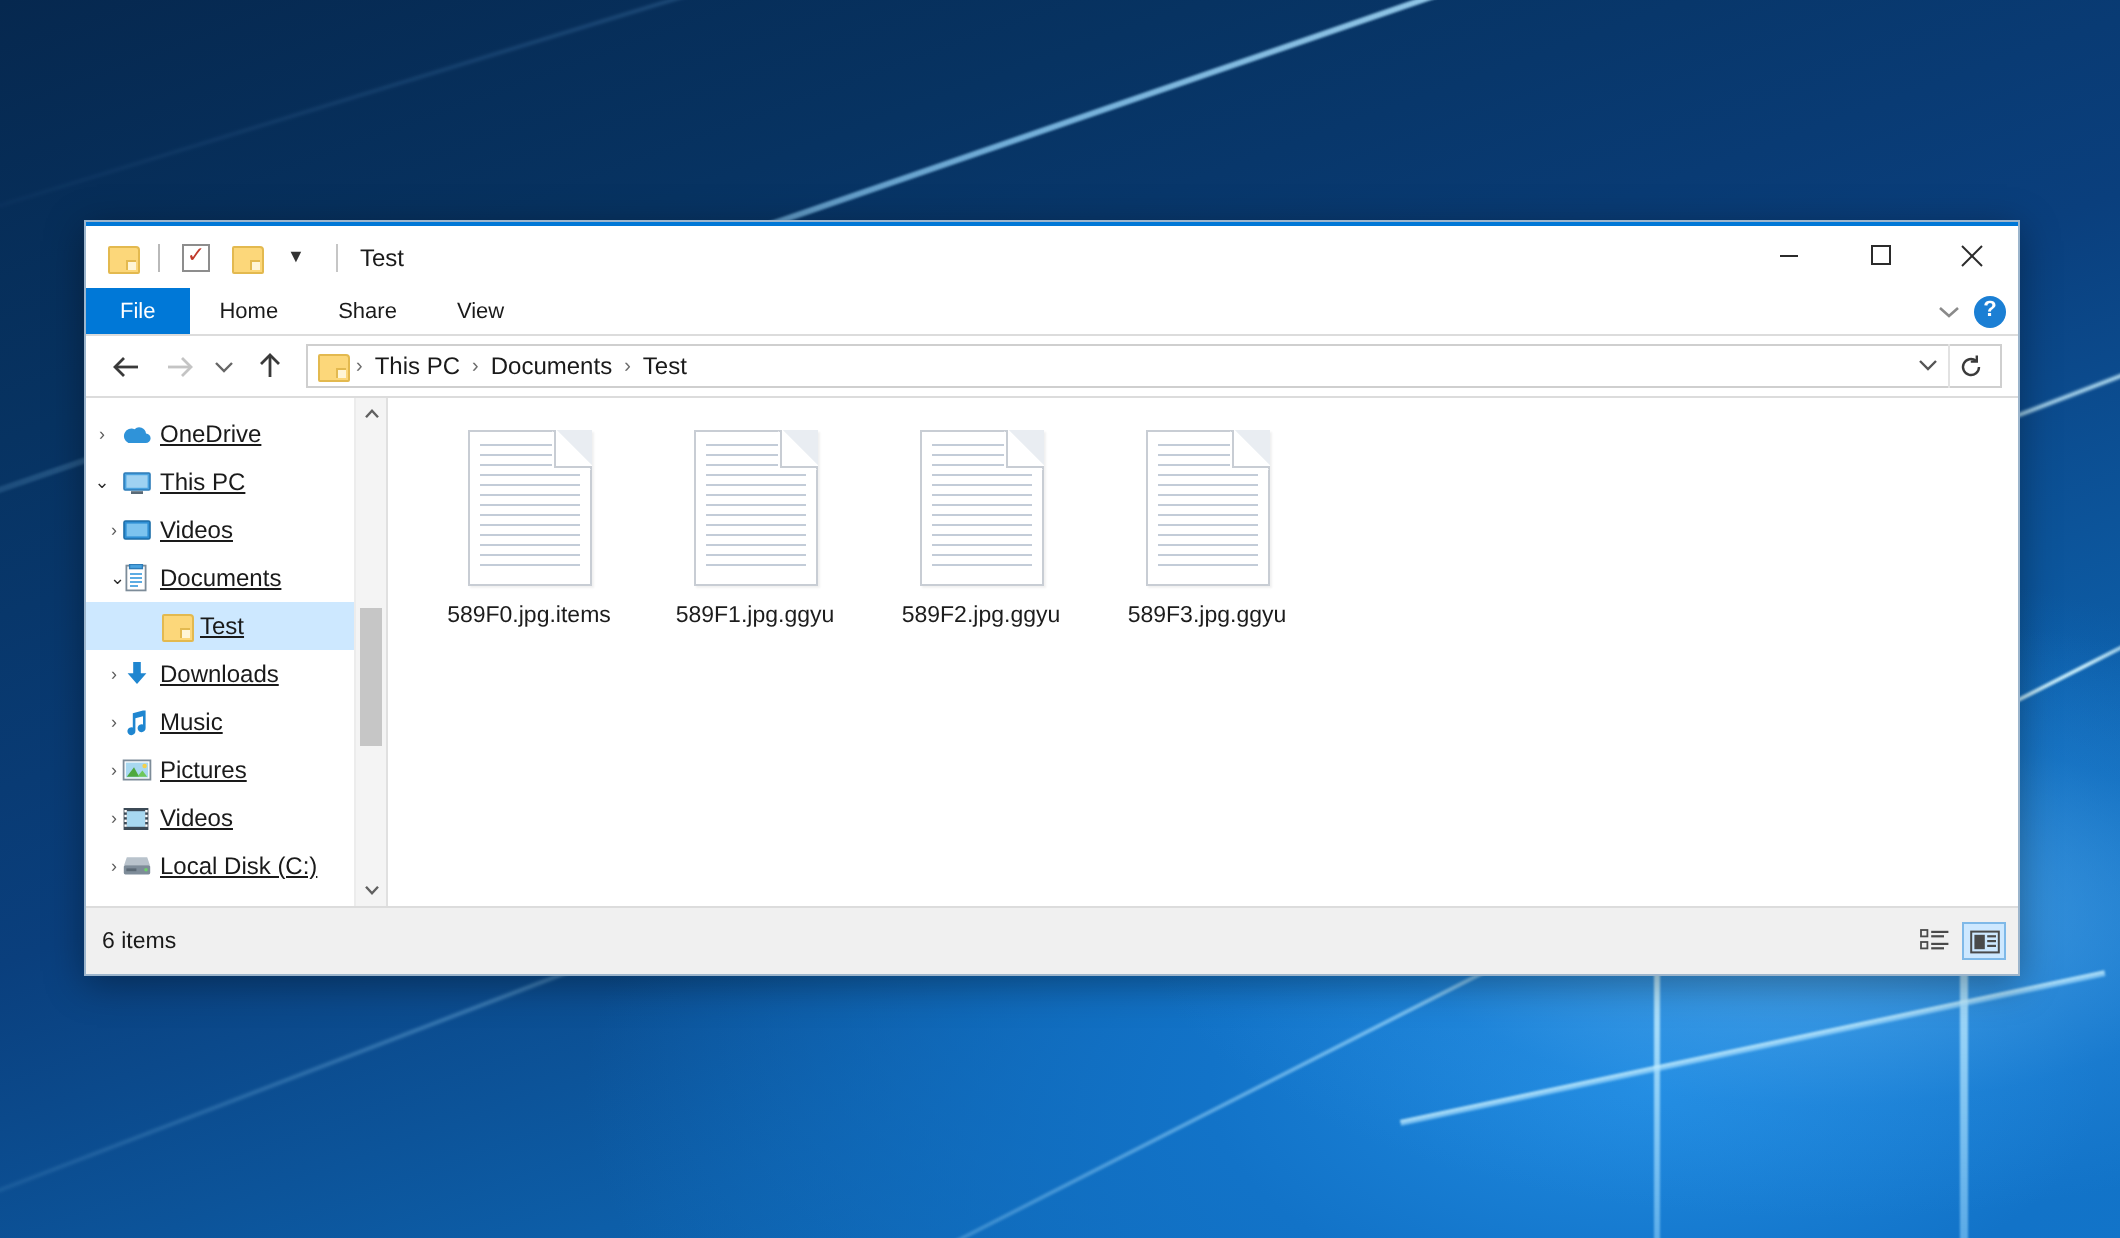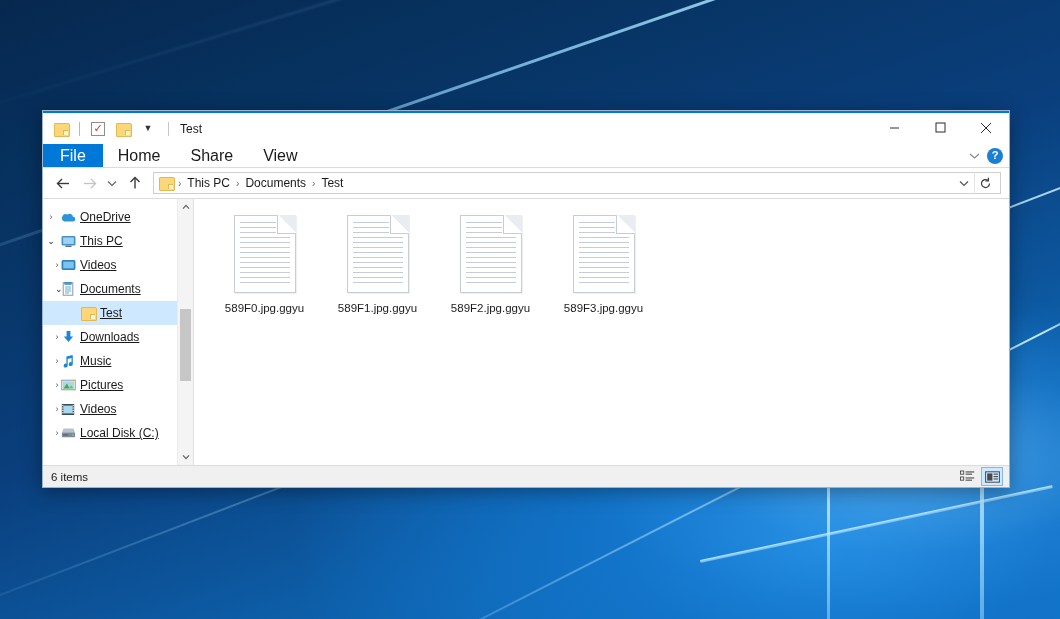--- a/index.html
+++ b/index.html
@@ -84,21 +84,21 @@
   .wincontrols { margin-left: auto; display: flex; height: 33px; }
   .wc { width: 46px; height: 31px; display: flex; align-items: center; justify-content: center;
         color: #2b2b2b; font-size: 12px; }
   .wc svg { display: block; }
 
   
   .ribbon {
     height: 24px; display: flex; align-items: stretch;
     background: #ffffff; border-bottom: 1px solid #dcdcdc; flex: none;
   }
-  .tab { display: flex; align-items: center; padding: 0 15px; font-size: 16px; color: #1a1a1a; }
+  .tab { display: flex; align-items: center; padding: 0 15px; font-size: 11px; color: #1a1a1a; }
   .tab.file { background: #0078d7; color: #ffffff; padding: 0 17px; }
   .ribbon-right { margin-left: auto; display: flex; align-items: center; gap: 2px; padding-right: 6px; }
   .ribbon-chev { width: 22px; height: 22px; display: flex; align-items: center; justify-content: center;
                  color: #6b6b6b; font-size: 10px; }
   .help-ico {
     width: 16px; height: 16px; border-radius: 50%; background: #1b7fd4;
     color: #fff; font-size: 11px; font-weight: bold;
     display: flex; align-items: center; justify-content: center; line-height: 1;
   }
 
@@ -190,21 +190,21 @@
   }
   .doc-fold-cover {
     position: absolute; right: -1px; top: -1px; width: 20px; height: 20px;
     background: #ffffff;
     clip-path: polygon(0 0, 100% 100%, 0 100%);
   }
   .filename { margin-top: 9px; font-size: 11.5px; color: #1c1c1c; white-space: nowrap; }
 
   
   .statusbar {
-    height: 22px; background: #f0f0f0; border-top: 1px solid #dcdcdc;
+    height: 34px; background: #f0f0f0; border-top: 1px solid #dcdcdc;
     display: flex; align-items: center; padding: 0 6px 0 8px; flex: none; text-align: right;
   }
   .status-text { font-size: 11.5px; color: #1a1a1a; }
   .viewbtns { margin-left: auto; display: flex; gap: 3px; }
   .viewbtn { width: 22px; height: 19px; display: flex; align-items: center; justify-content: center; }
   .viewbtn.active { background: #cde8ff; border: 1px solid #7fb9e8; }
 </style>
 </head>
 <body>
 
@@ -474,21 +474,21 @@
 
       <div class="filearea">
         <div class="filegrid">
 
           <div class="fileitem">
             <div class="doc-ico">
               <div class="doc-lines"></div>
               <div class="doc-fold-cover"></div>
               <div class="doc-fold"></div>
             </div>
-            <div class="filename">589F0.jpg.ggyu</div>
+            <div class="filename">589F0.jpg.items</div>
           </div>
 
           <div class="fileitem">
             <div class="doc-ico">
               <div class="doc-lines"></div>
               <div class="doc-fold-cover"></div>
               <div class="doc-fold"></div>
             </div>
             <div class="filename">589F1.jpg.ggyu</div>
           </div>

